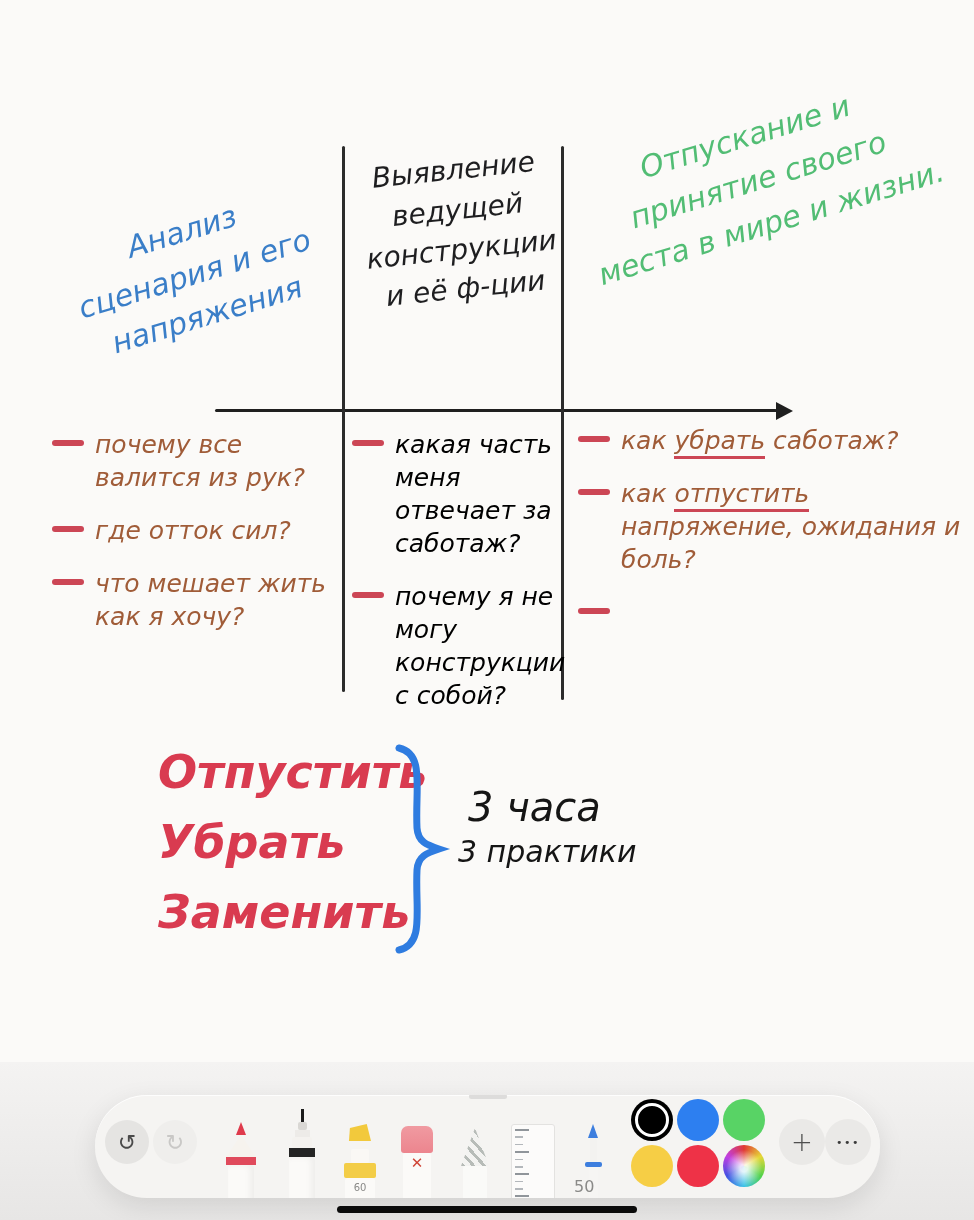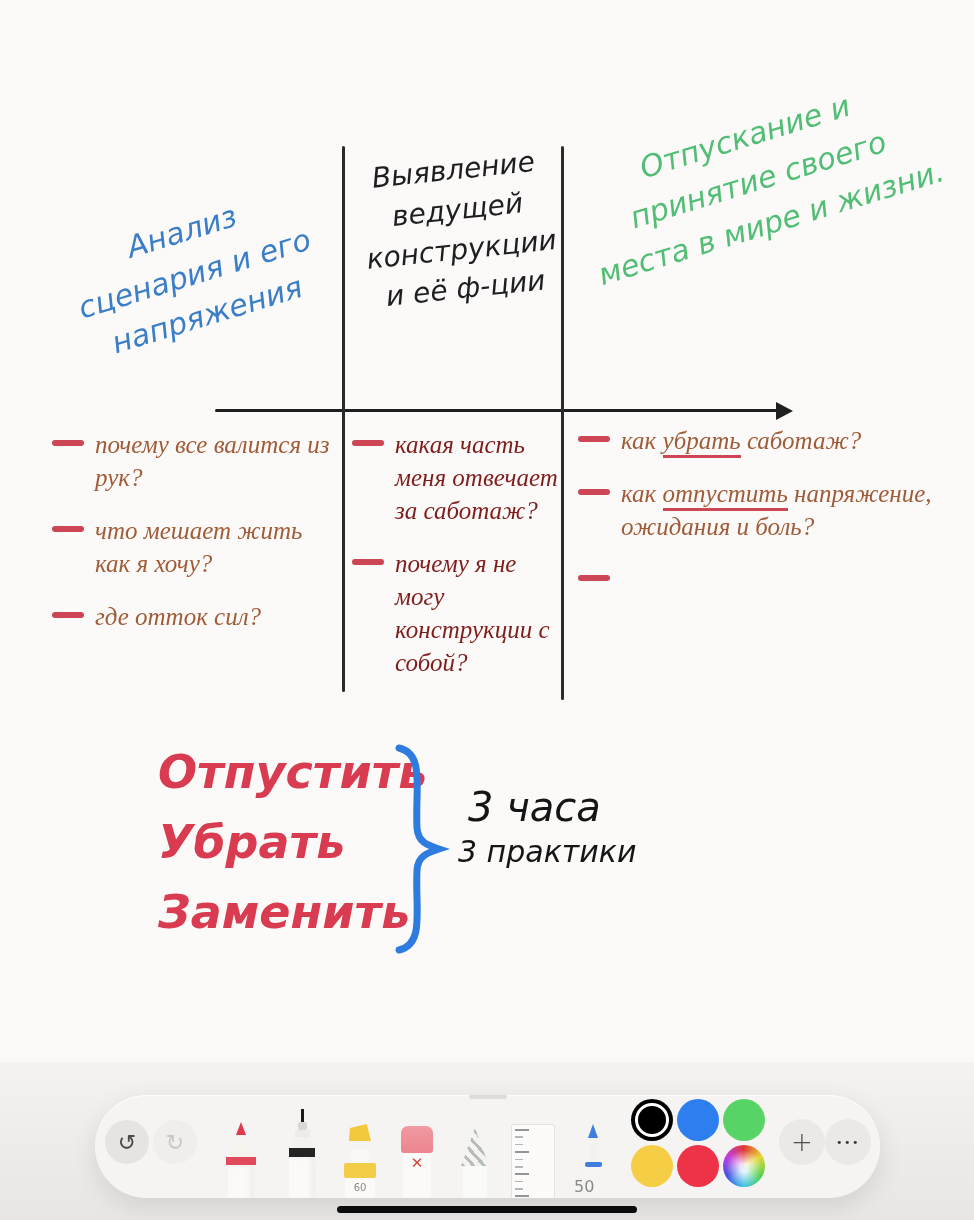--- a/index.html
+++ b/index.html
@@ -19,21 +19,21 @@
     border-left:17px solid #1f1f1f;border-top:9px solid transparent;border-bottom:9px solid transparent;}
   .v-line{position:absolute;width:3px;background:#2b2b2b;border-radius:2px;}
   .v-line1{left:342px;top:146px;height:546px;}
   .v-line2{left:561px;top:146px;height:554px;}
 
   
   .col{position:absolute;font-size:25px;line-height:1.32;}
   .col-left{left:52px;top:428px;width:280px;}
   .col-mid{left:352px;top:428px;width:208px;}
   .col-right{left:578px;top:424px;width:392px;}
-  .q-row{display:flex;gap:11px;align-items:flex-start;margin-bottom:20px;font-family:Liberation Serif, serif;}
+  .q-row{display:flex;gap:11px;align-items:flex-start;margin-bottom:20px;}
   .dash{flex:none;width:32px;height:6px;border-radius:3px;margin-top:12px;}
   .key{border-bottom:3px solid;padding-bottom:1px;}
 
   
   .summary-words{position:absolute;left:158px;top:738px;font-size:46px;font-weight:600;line-height:1.52;}
   .brace{position:absolute;left:385px;top:742px;}
   .note-1{position:absolute;left:468px;top:784px;font-size:40px;color:#151515;}
   .note-2{position:absolute;left:458px;top:834px;font-size:30px;color:#151515;}
 
   
@@ -122,29 +122,29 @@
     <div class="v-line v-line1"></div>
     <div class="v-line v-line2"></div>
 
     <div class="col col-left hw" style="color: rgb(160, 92, 56);">
       <div class="q-row">
         <span class="dash" style="background: rgb(204, 70, 85);"></span>
         <span>почему все валится из рук?</span>
       </div>
       <div class="q-row">
         <span class="dash" style="background: rgb(204, 70, 85);"></span>
+        <span>где отток сил?</span>
+      </div>
+      <div class="q-row">
+        <span class="dash" style="background: rgb(204, 70, 85);"></span>
         <span>что мешает жить как я хочу?</span>
       </div>
-      <div class="q-row">
-        <span class="dash" style="background: rgb(204, 70, 85);"></span>
-        <span>где отток сил?</span>
-      </div>
-    </div>
-
-    <div class="col col-mid hw" style="color: #7f1d1d;">
+    </div>
+
+    <div class="col col-mid hw" style="color: #000000;">
       <div class="q-row">
         <span class="dash" style="background: rgb(204, 70, 85);"></span>
         <span>какая часть меня отвечает за саботаж?</span>
       </div>
       <div class="q-row">
         <span class="dash" style="background: rgb(204, 70, 85);"></span>
         <span>почему я не могу конструкции с собой?</span>
       </div>
     </div>
 

